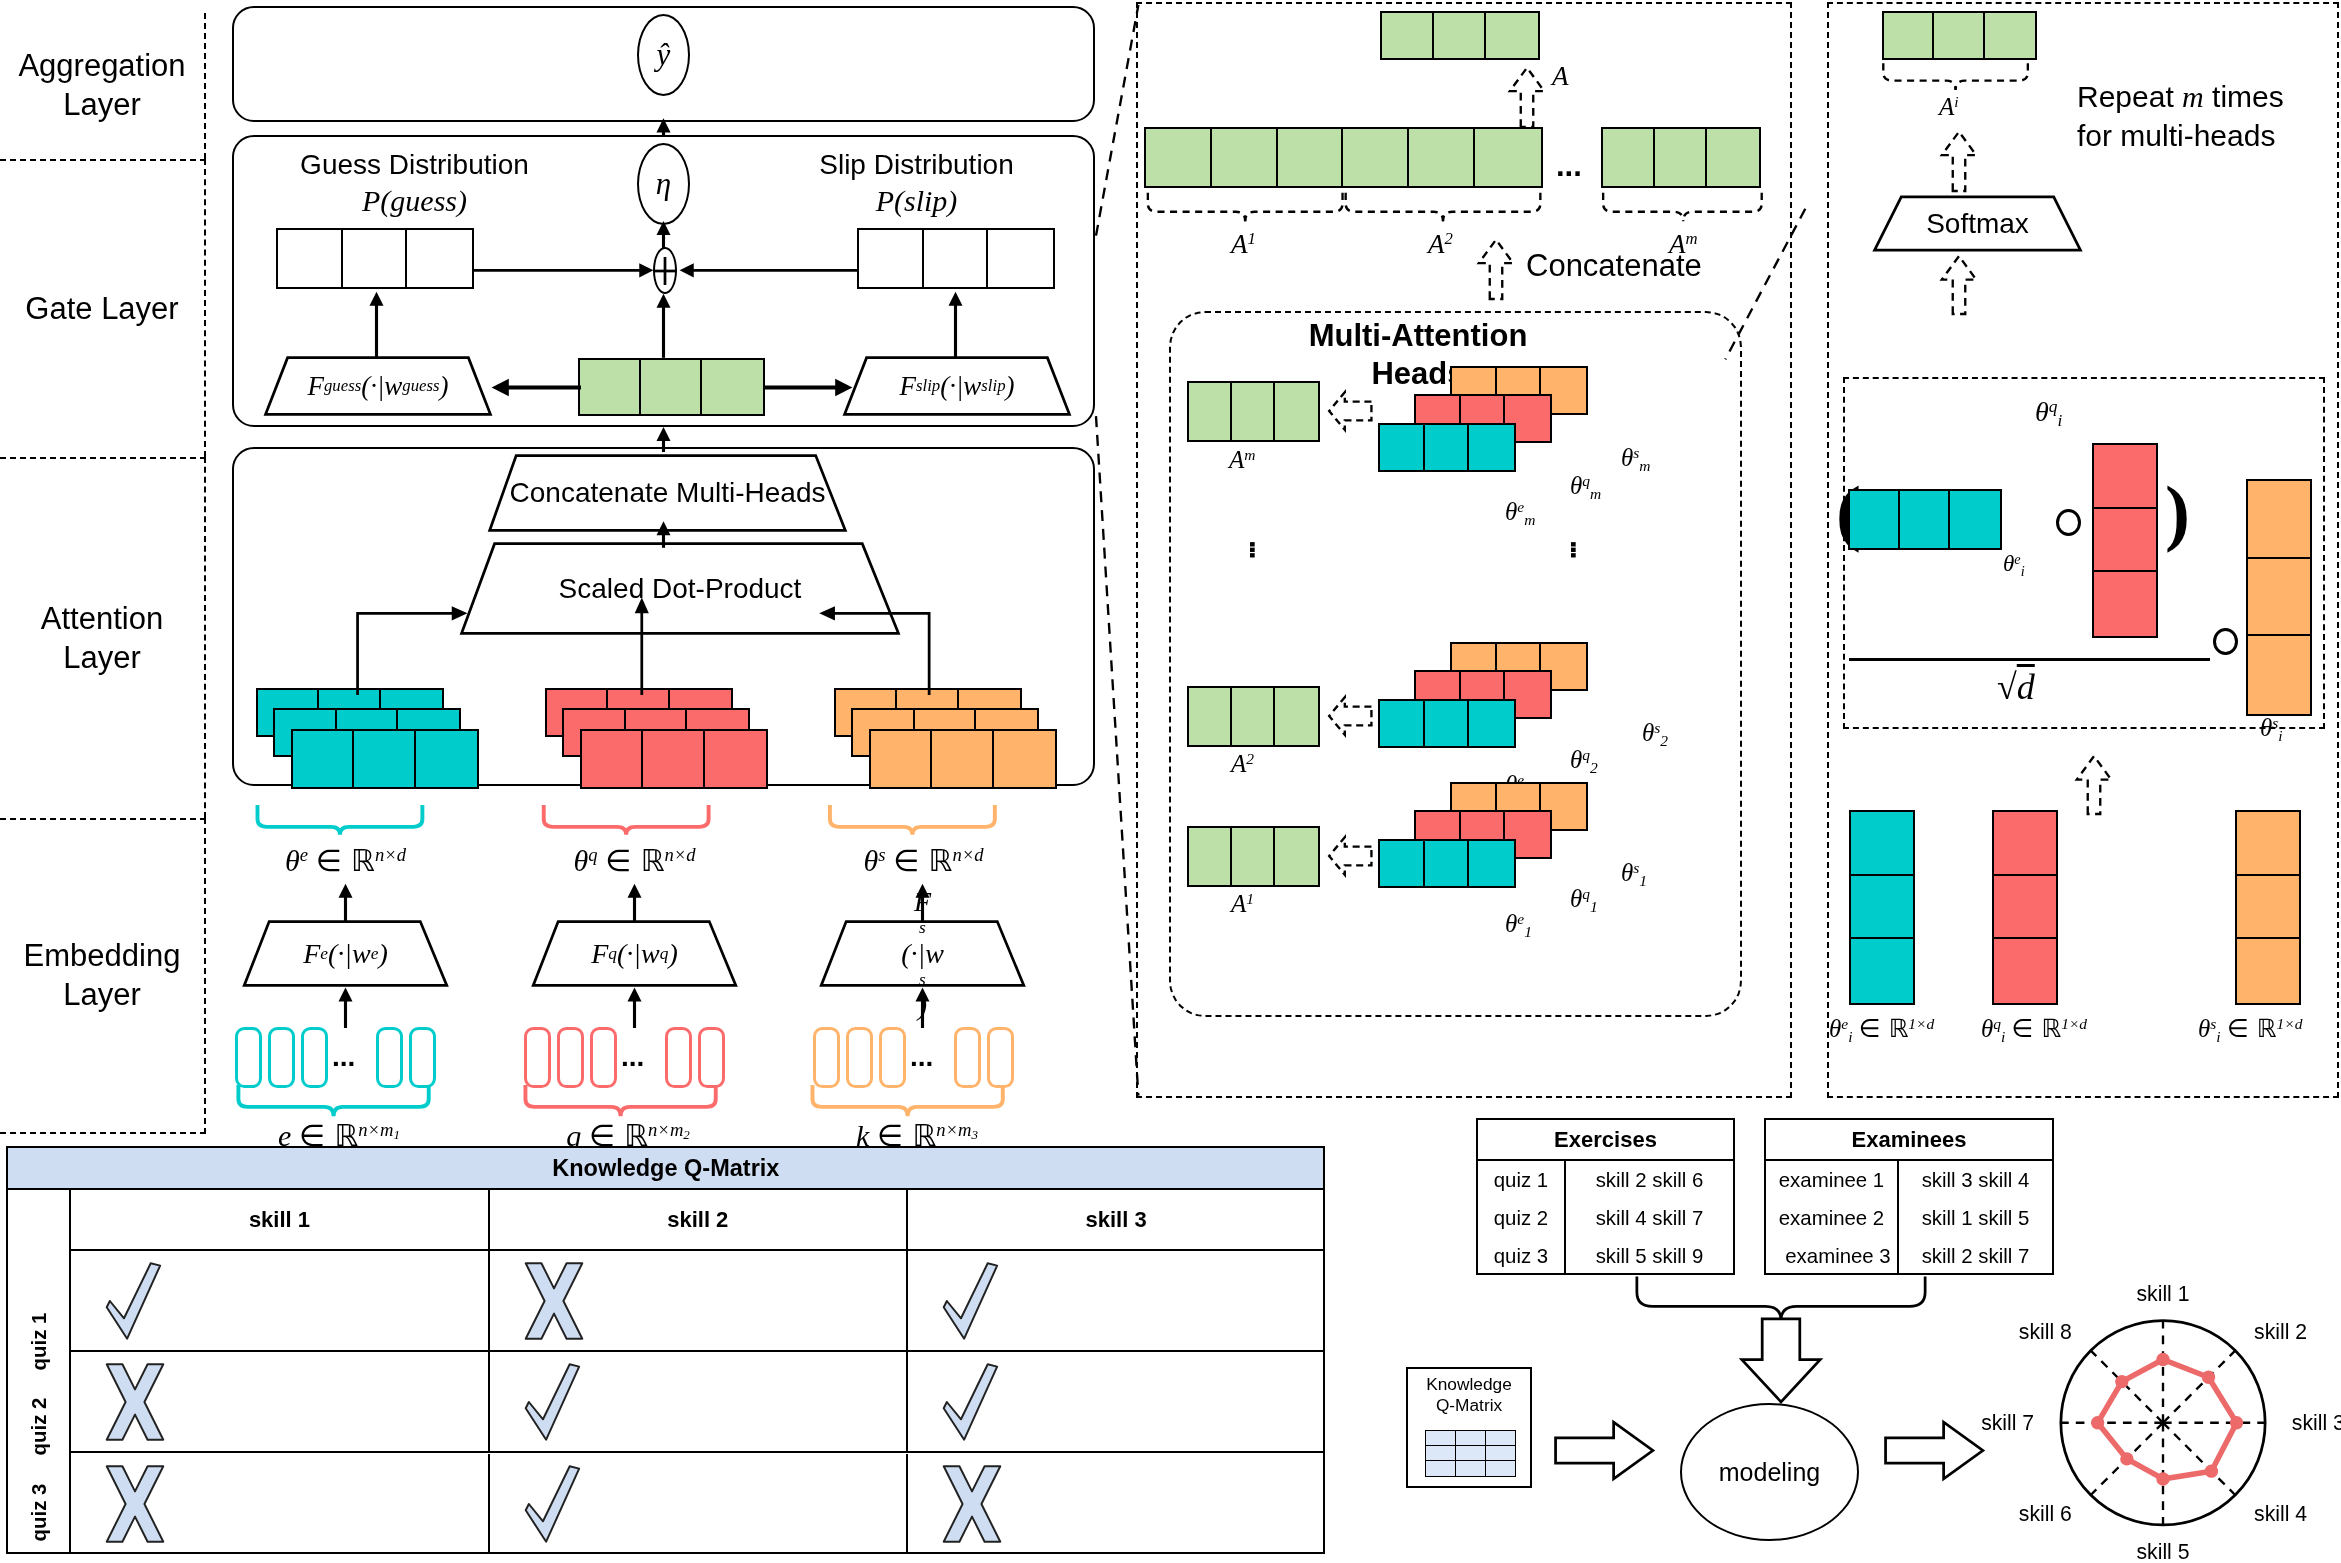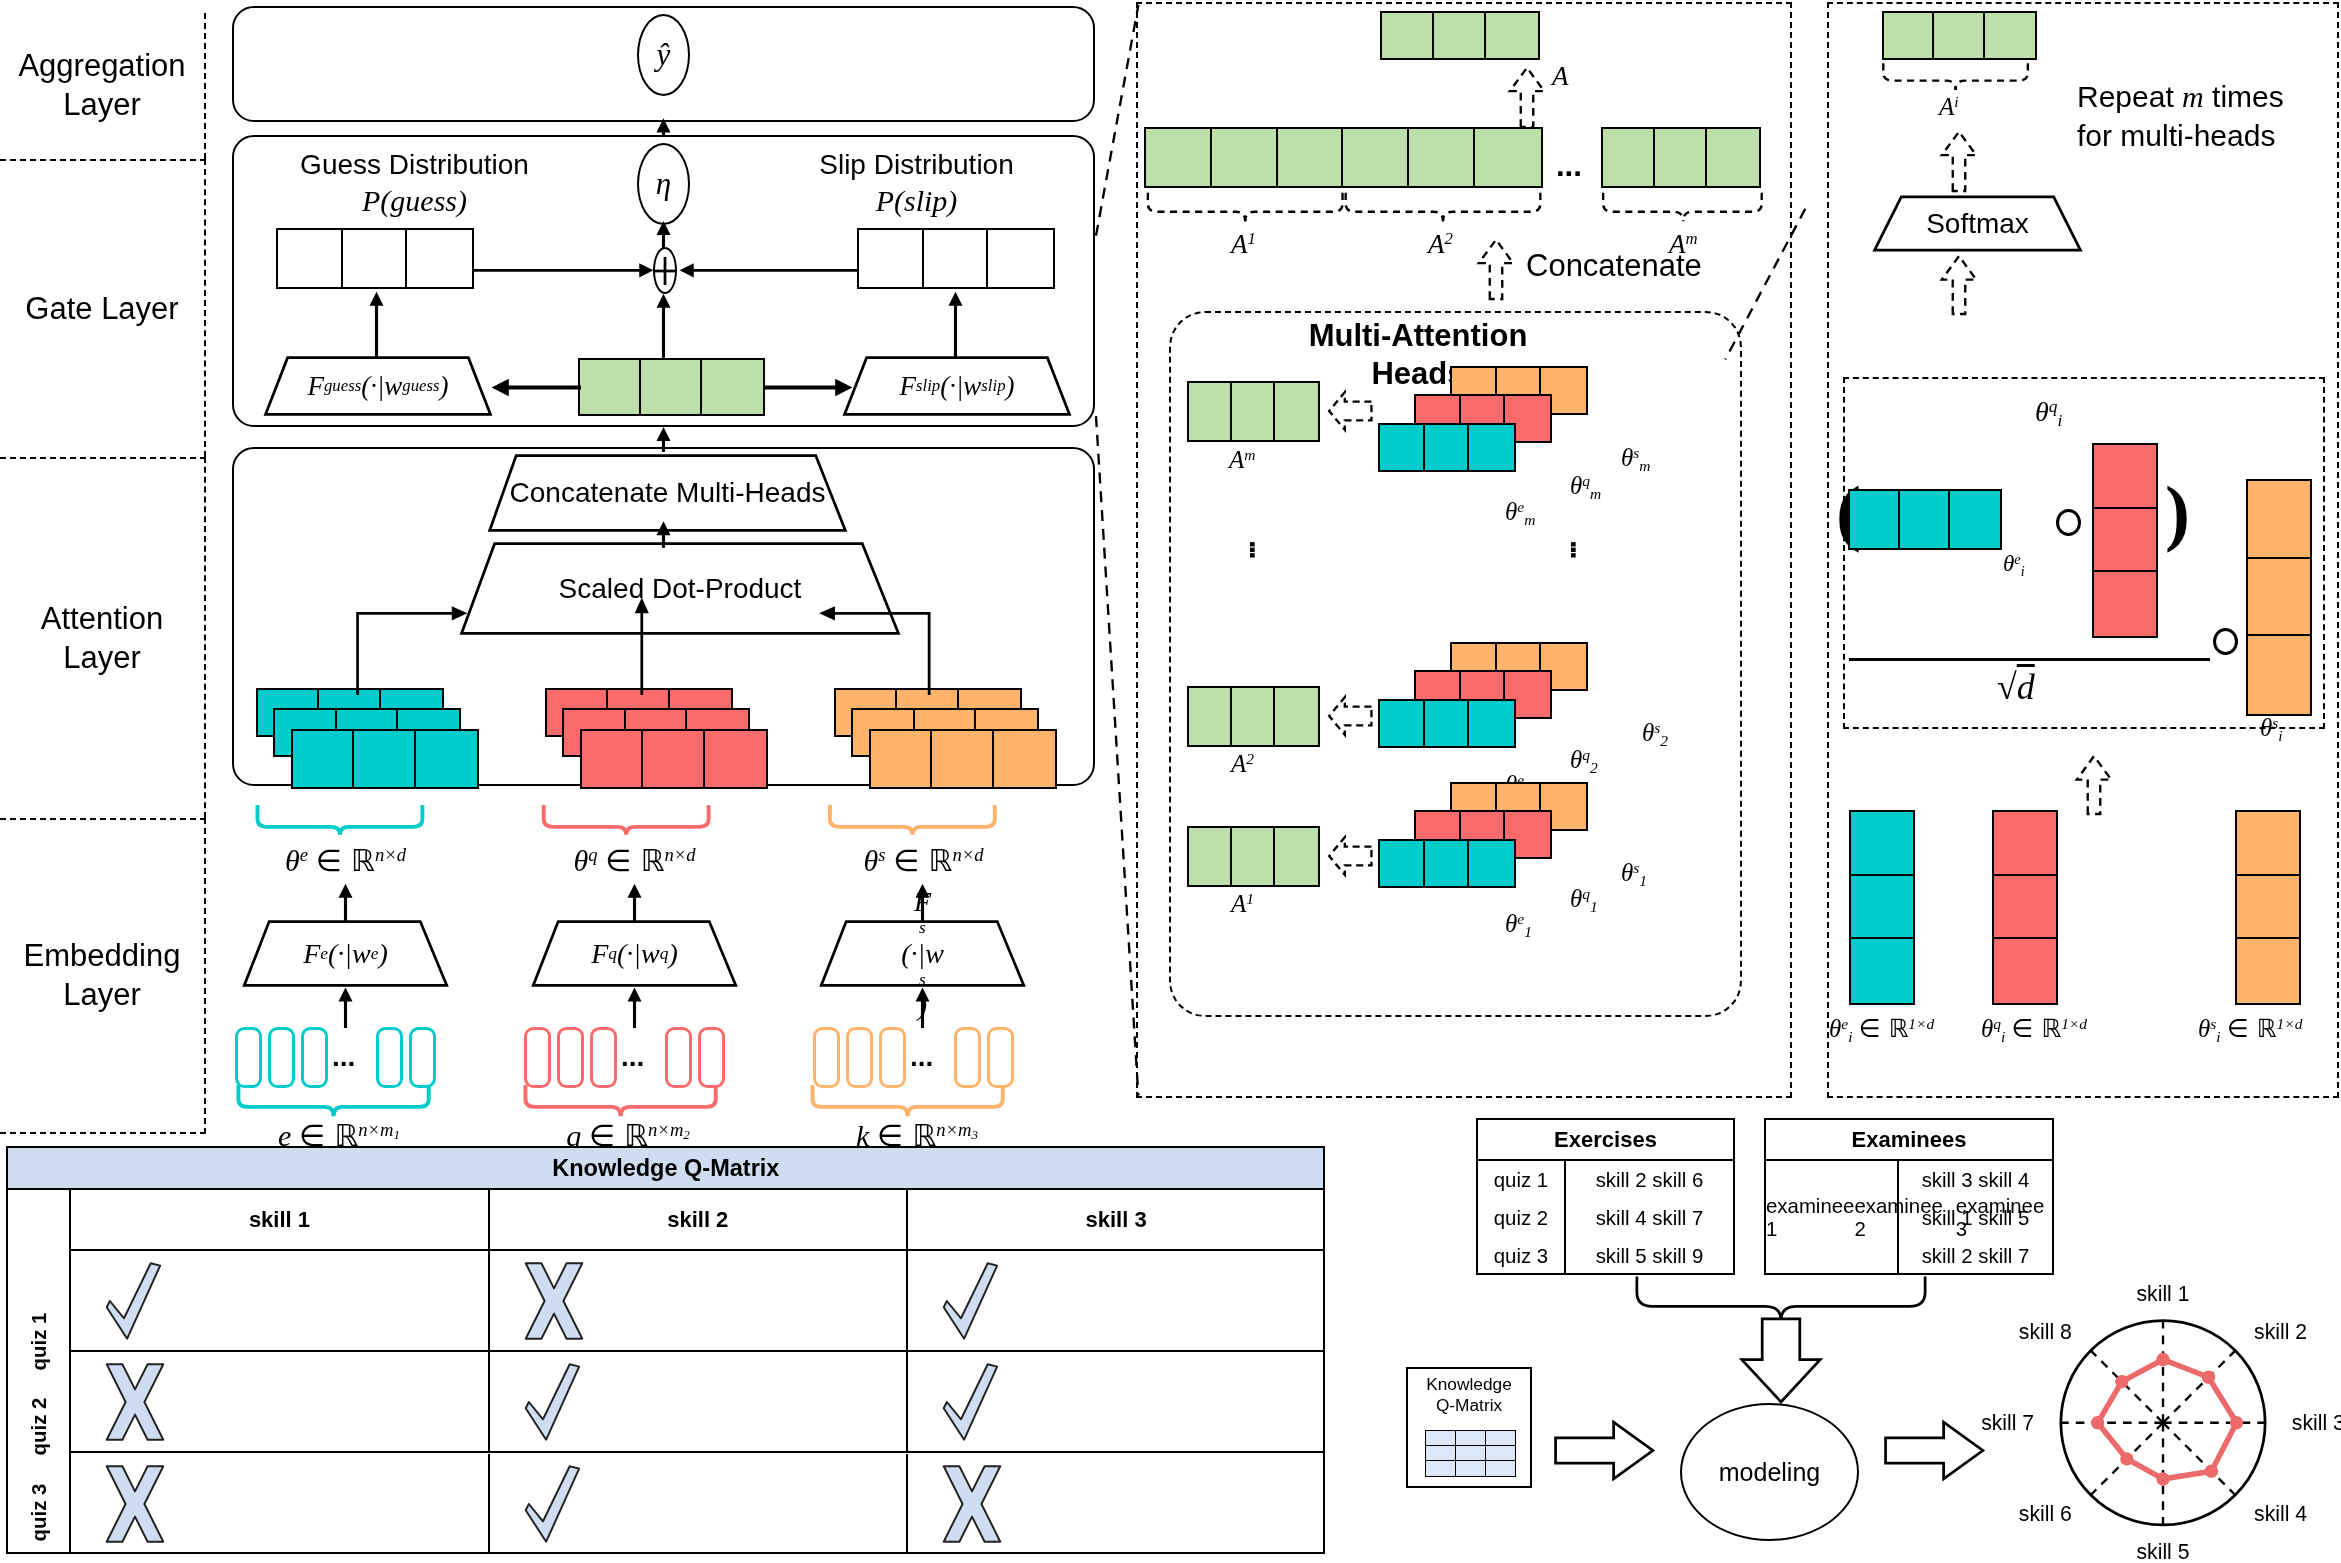--- a/index.html
+++ b/index.html
@@ -681,21 +681,21 @@
       <div style="flex:1;display:flex;align-items:center;justify-content:center;font-size:20.4px;">skill 2 skill 6</div>
       <div style="flex:1;display:flex;align-items:center;justify-content:center;font-size:20.4px;">skill 4 skill 7</div>
       <div style="flex:1;display:flex;align-items:center;justify-content:center;font-size:20.4px;">skill 5 skill 9</div>
     </div>
   </div>
 </div>
 
 <div class="abs" style="left:1764px;top:1118px;width:290px;height:157px;border:2.4px solid #000;background:#fff;">
   <div class="abs" style="left:0;top:0;width:100%;height:41px;border-bottom:2.4px solid #000;display:flex;align-items:center;justify-content:center;font-size:22px;font-weight:bold;">Examinees</div>
   <div class="abs" style="left:0;top:41px;width:100%;height:114px;display:flex;">
-    <div style="width:133px;border-right:2.4px solid #000;display:flex;flex-direction:row;">
+    <div style="width:133px;border-right:2.4px solid #000;display:flex;flex-direction:column;">
       <div style="flex:1;display:flex;align-items:center;justify-content:center;font-size:20.4px;">examinee 1</div>
       <div style="flex:1;display:flex;align-items:center;justify-content:center;font-size:20.4px;">examinee 2</div>
       <div style="flex:1;display:flex;align-items:center;justify-content:center;font-size:20.4px;padding-left:13px;">examinee 3</div>
     </div>
     <div style="flex:1;display:flex;flex-direction:column;">
       <div style="flex:1;display:flex;align-items:center;justify-content:center;font-size:20.4px;">skill 3 skill 4</div>
       <div style="flex:1;display:flex;align-items:center;justify-content:center;font-size:20.4px;">skill 1 skill 5</div>
       <div style="flex:1;display:flex;align-items:center;justify-content:center;font-size:20.4px;">skill 2 skill 7</div>
     </div>
   </div>

